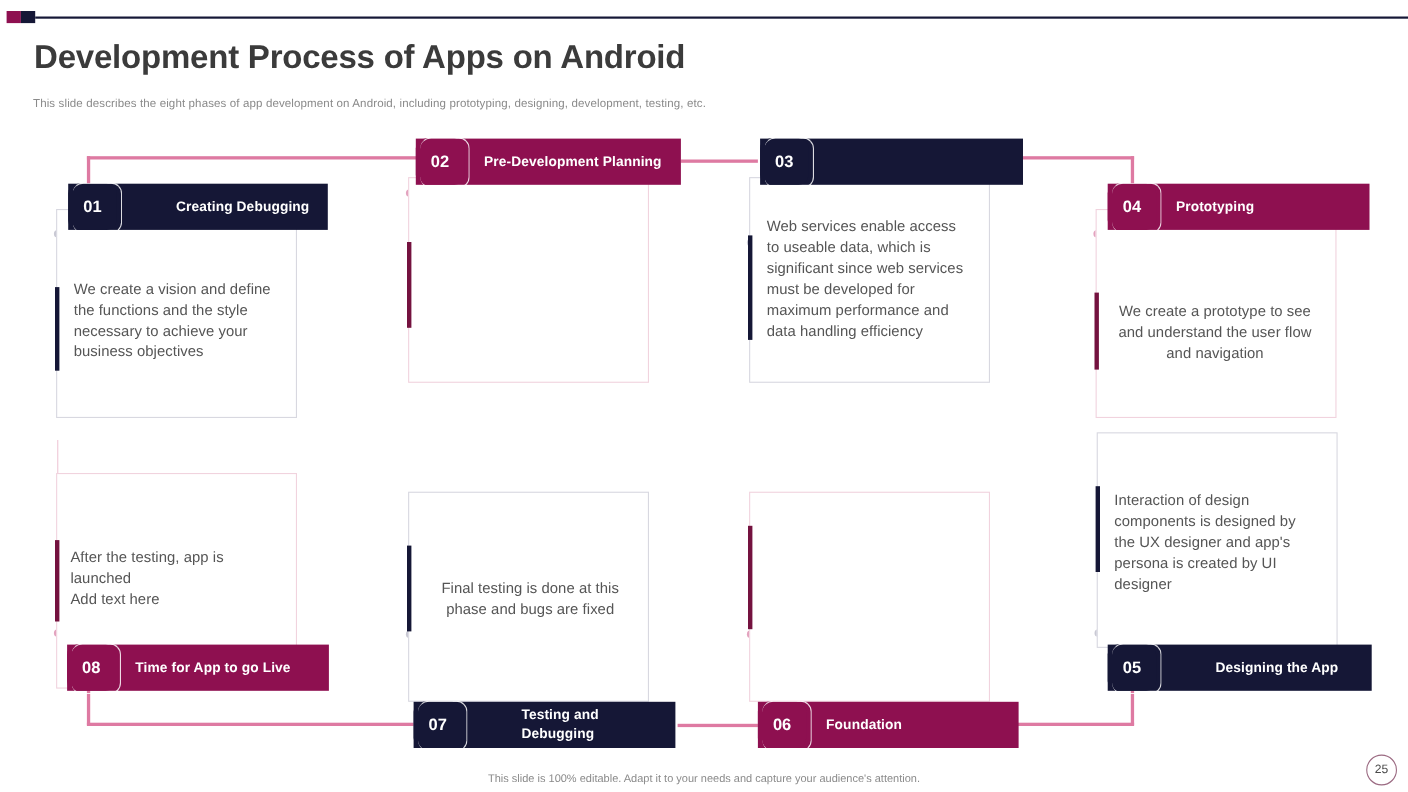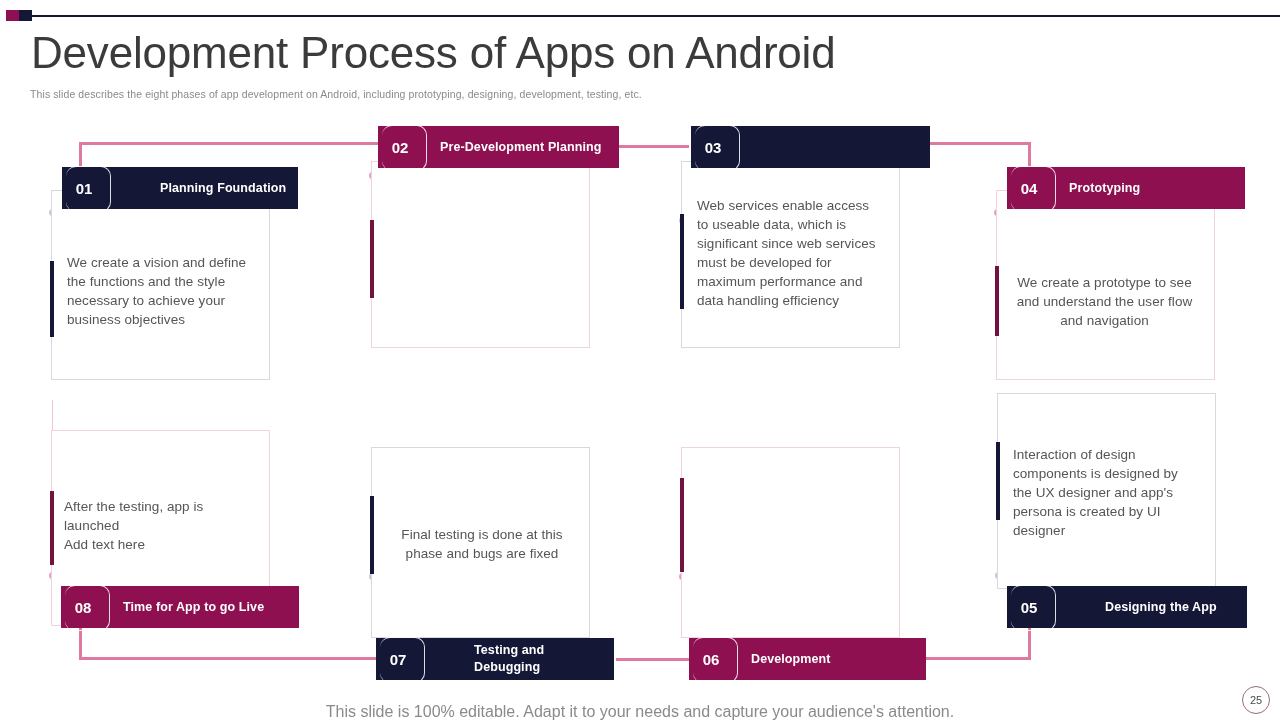--- a/index.html
+++ b/index.html
@@ -13,21 +13,21 @@
 
   
   #top-marker { position:absolute; top:10px; left:6px; width:26px; height:11px; display:flex; }
   #top-marker .sq-a { width:13px; height:11px; background:#8E1050; }
   #top-marker .sq-b { width:13px; height:11px; background:#151736; }
   #top-rule { position:absolute; top:15px; left:32px; right:0; height:2px; background:#151736; }
 
   
   #page-title {
     position:absolute; left:31px; top:31px;
-    font-size:44px; font-weight:400; color:#3B3B3B;
+    font-size:30px; font-weight:700; color:#3B3B3B;
     letter-spacing:-0.2px; line-height:44px;
   }
   #page-subtitle {
     position:absolute; left:30px; top:88px;
     font-size:10.5px; color:#8A8A8A; letter-spacing:0.1px;
   }
 
   
   .conn { position:absolute; background:#DE7AA2; }
   .conn-h { height:3px; }
@@ -91,21 +91,21 @@
 
   .body-text {
     position:absolute;
     font-size:13.5px; color:#555555; line-height:19px;
     letter-spacing:0.05px;
   }
 
   
   #footer-note {
     position:absolute; left:0; right:0; top:703px;
-    text-align:center; font-size:16px; color:#8A8A8A;
+    text-align:center; font-size:10px; color:#8A8A8A;
   }
   #page-number {
     position:absolute; right:10px; top:686px;
     width:28px; height:28px; border-radius:50%;
     border:1px solid #9B6A82; color:#4A4A4A;
     font-size:11px; display:flex; align-items:center; justify-content:center;
   }
 </style>
 </head>
 <body>
@@ -159,21 +159,21 @@
 <div class="rail" style="left:52px; top:400px; height:175px;"></div>
 <div class="rail-dot pink" style="left:49px; top:572px;"></div>
 
 <div class="card">
   <div class="card-body" style="left:51px; top:190px; width:219px; height:190px;">
     <div class="accent dark" style="top:70px; height:76px;"></div>
     <div class="body-text" style="left:15px; top:62px; width:180px;">We create a vision and define the functions and the style necessary to achieve your business objectives</div>
   </div>
   <div class="card-header dark" style="left:62px; top:167px; width:236px;">
     <div class="num-badge">01</div>
-    <div class="card-title">Planning Foundation</div>
+    <div class="card-title">Creating Debugging</div>
   </div>
 </div>
 
 <div class="card">
   <div class="card-body pinkborder" style="left:371px; top:161px; width:219px; height:187px;">
     <div class="accent mag" style="top:58px; height:78px;"></div>
   </div>
   <div class="card-header mag" style="left:378px; top:126px; width:241px;">
     <div class="num-badge">02</div>
     <div class="card-title">Pre-Development Planning</div>
@@ -211,21 +211,21 @@
     <div class="card-title">Designing the App</div>
   </div>
 </div>
 
 <div class="card">
   <div class="card-body pinkborder" style="left:681px; top:447px; width:219px; height:191px;">
     <div class="accent mag" style="top:30px; height:94px;"></div>
   </div>
   <div class="card-header mag" style="left:689px; top:638px; width:237px;">
     <div class="num-badge">06</div>
-    <div class="card-title">Development</div>
+    <div class="card-title">Foundation</div>
   </div>
 </div>
 
 <div class="card">
   <div class="card-body" style="left:371px; top:447px; width:219px; height:191px;">
     <div class="accent dark" style="top:48px; height:78px;"></div>
     <div class="body-text" style="left:15px; top:77px; width:190px; text-align:center;">Final testing is done at this phase and bugs are fixed</div>
   </div>
   <div class="card-header dark" style="left:376px; top:638px; width:238px;">
     <div class="num-badge">07</div>

